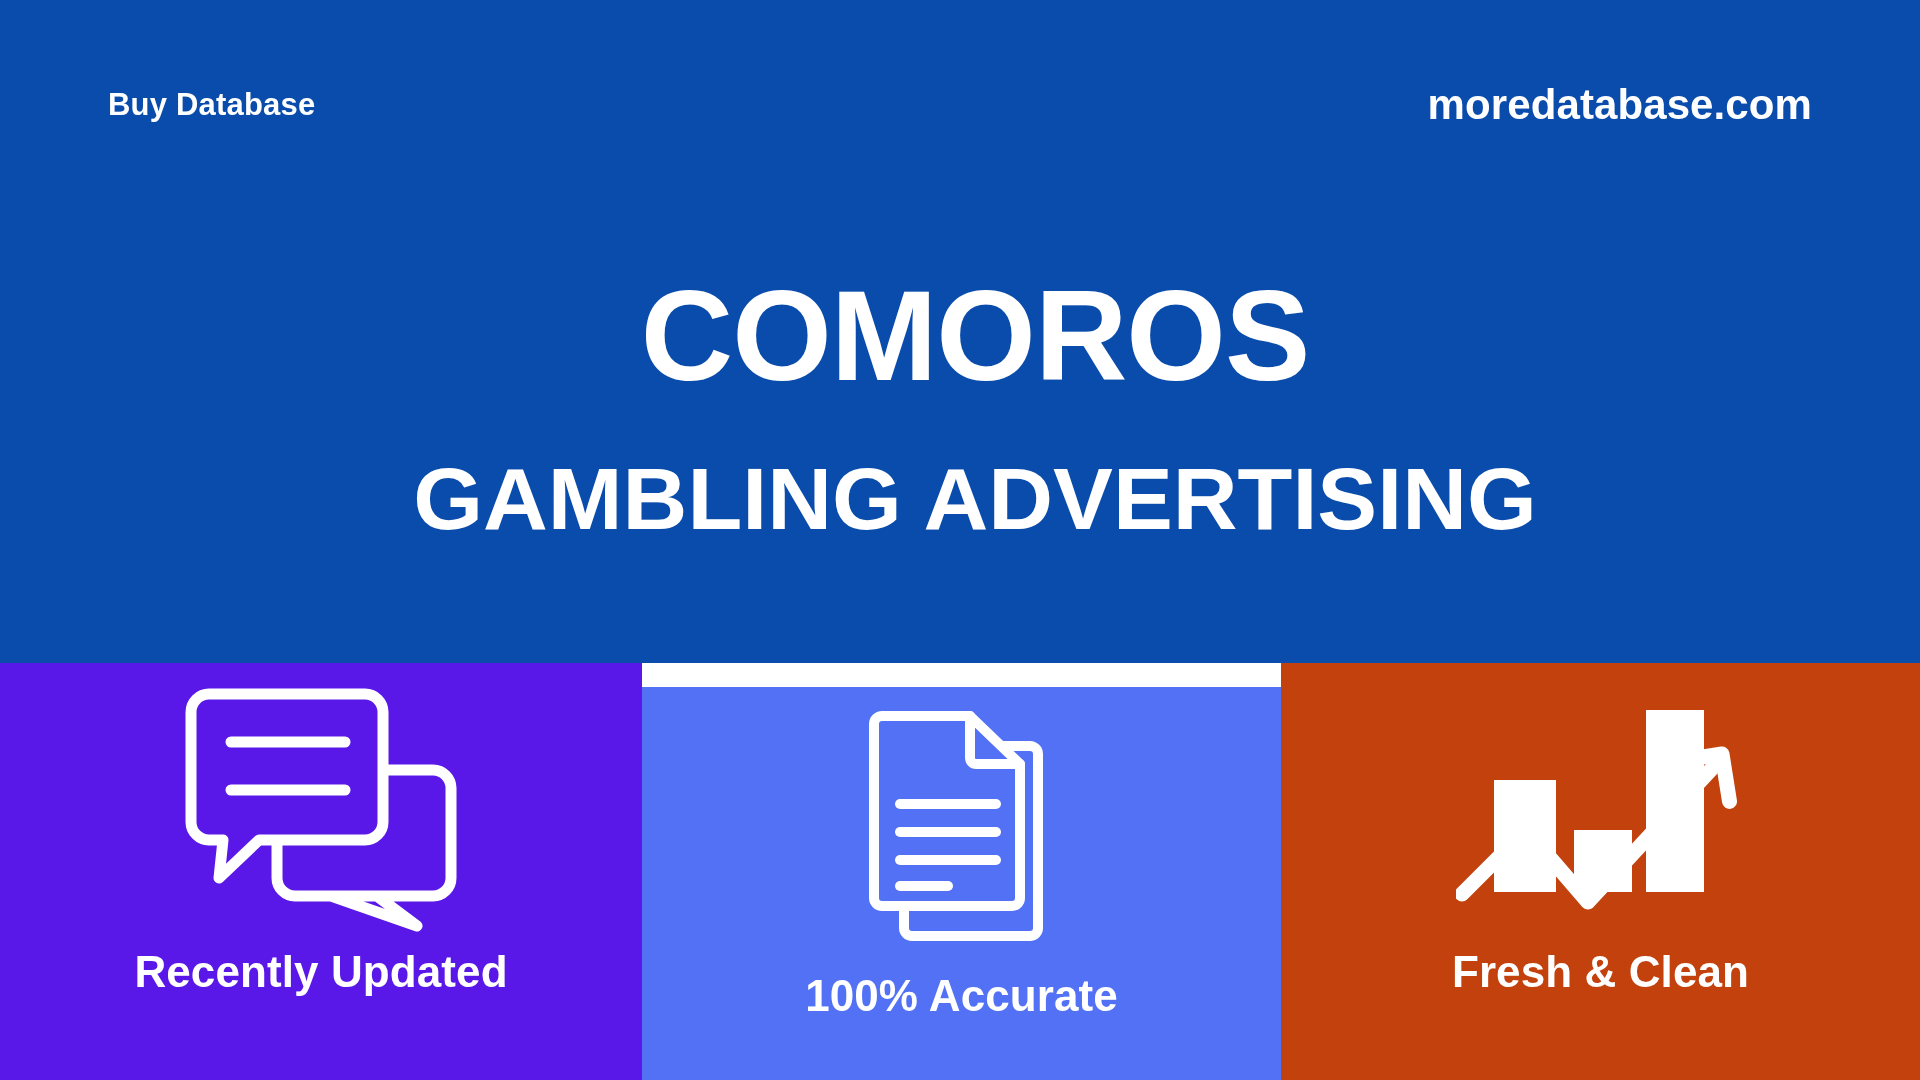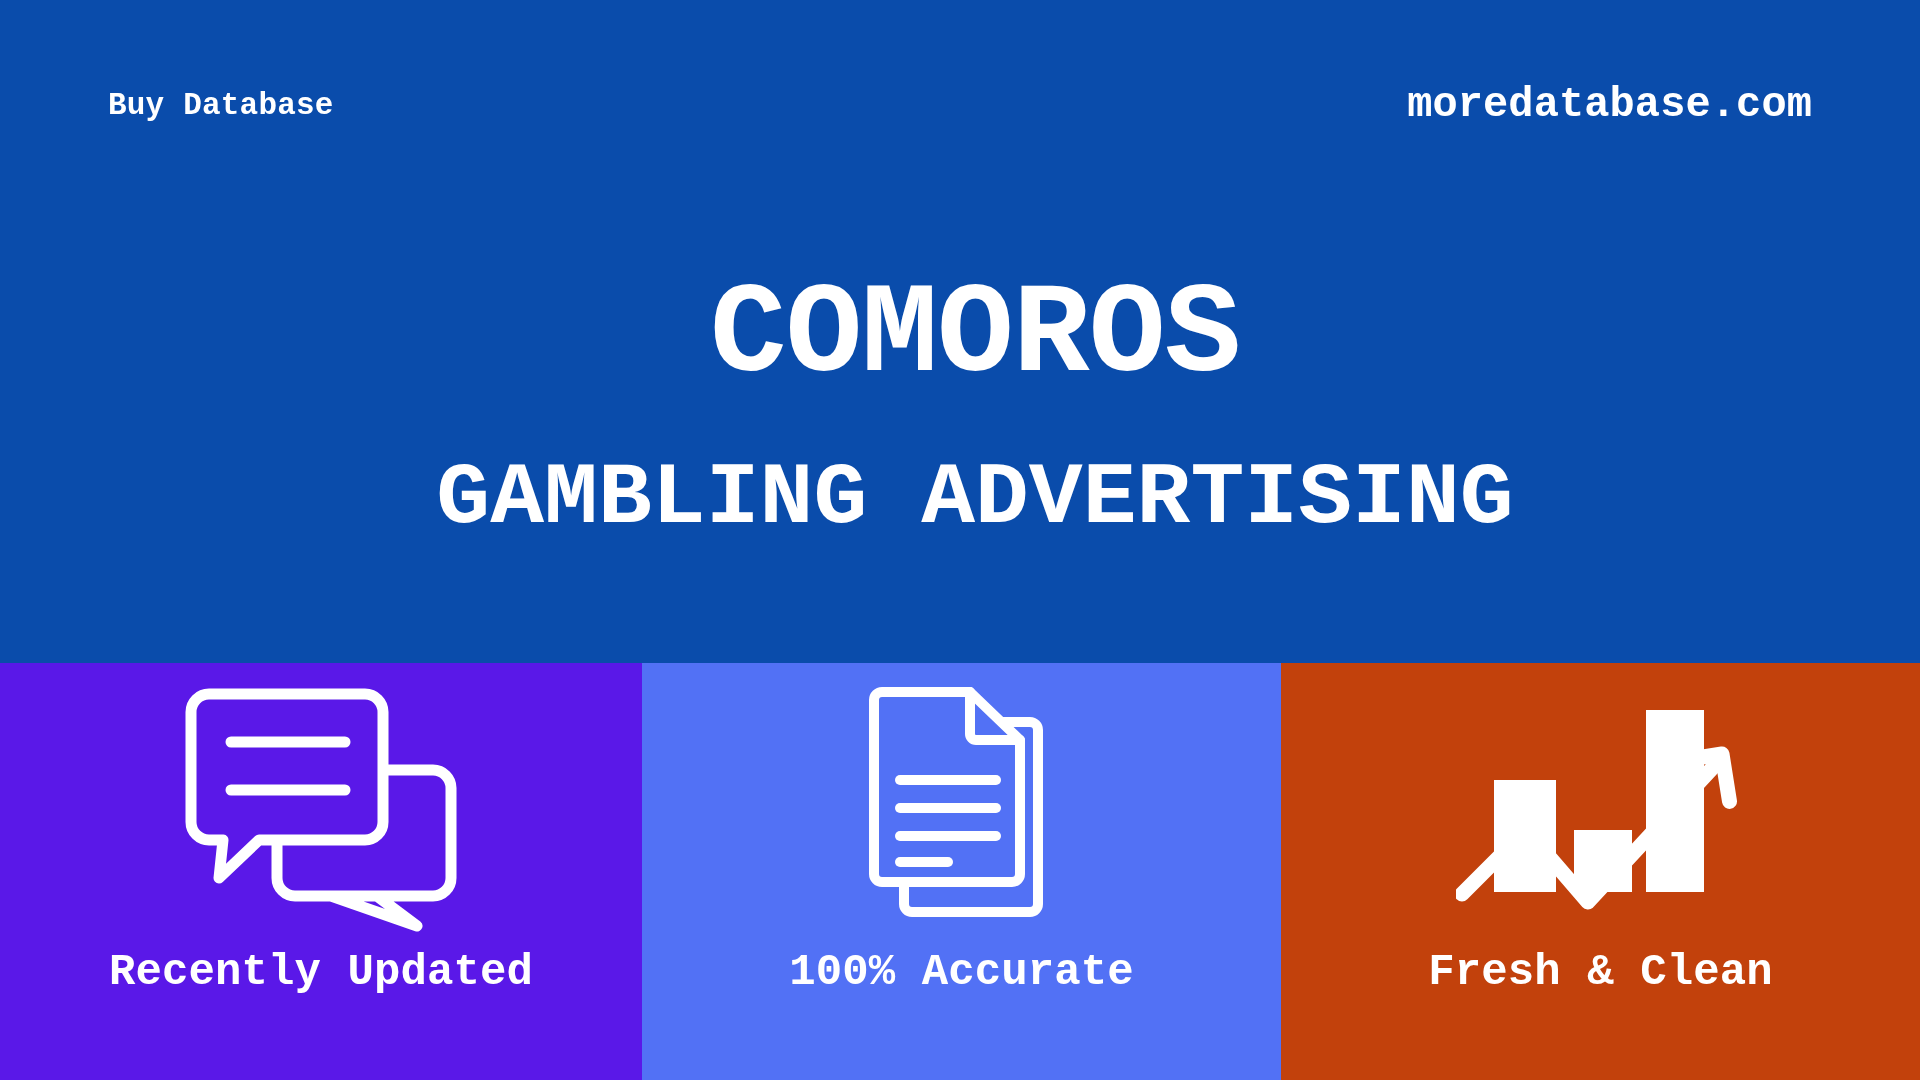--- a/index.html
+++ b/index.html
@@ -10,21 +10,20 @@
   body {
     font-family: "Liberation Sans", sans-serif;
   }
   #banner {
     position: relative;
     width: 1920px;
     height: 1080px;
     overflow: hidden;
     display: flex;
     flex-direction: column;
-    font-family: Liberation Mono, monospace;
   }
 
   
   .header {
     position: relative;
     height: 663px;
     background: #0a4cab;
     flex: 0 0 663px;
     overflow: hidden;
   }
@@ -93,21 +92,21 @@
   }
   .panel {
     position: relative;
     display: flex;
     flex-direction: column;
     align-items: center;
     justify-content: flex-start;
     overflow: hidden;
   }
   .panel-1 { flex: 0 0 642px;  background: #5a18e8; }
-  .panel-2 { flex: 0 0 639px;  background: #5271f5; }
+  .panel-2 { flex: 0 0 639px;  background: #5271f5; margin-top: 24px; }
   .panel-3 { flex: 1 1 auto;   background: #c2410c; }
 
   .panel-icon {
     flex: 0 0 auto;
     height: 272px;
     display: flex;
     align-items: center;
     justify-content: center;
     margin-top: 8px;
   }

